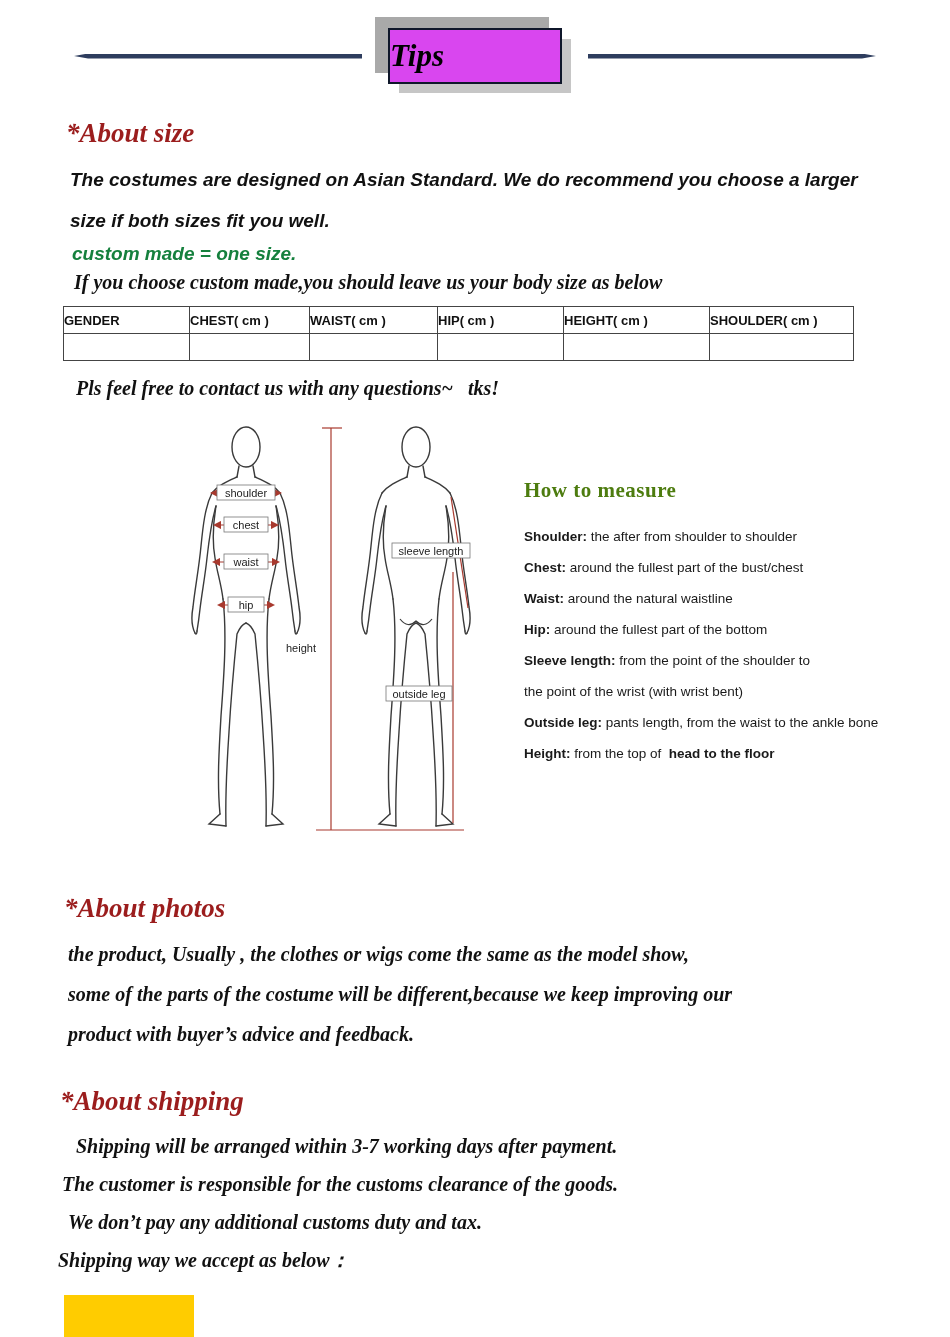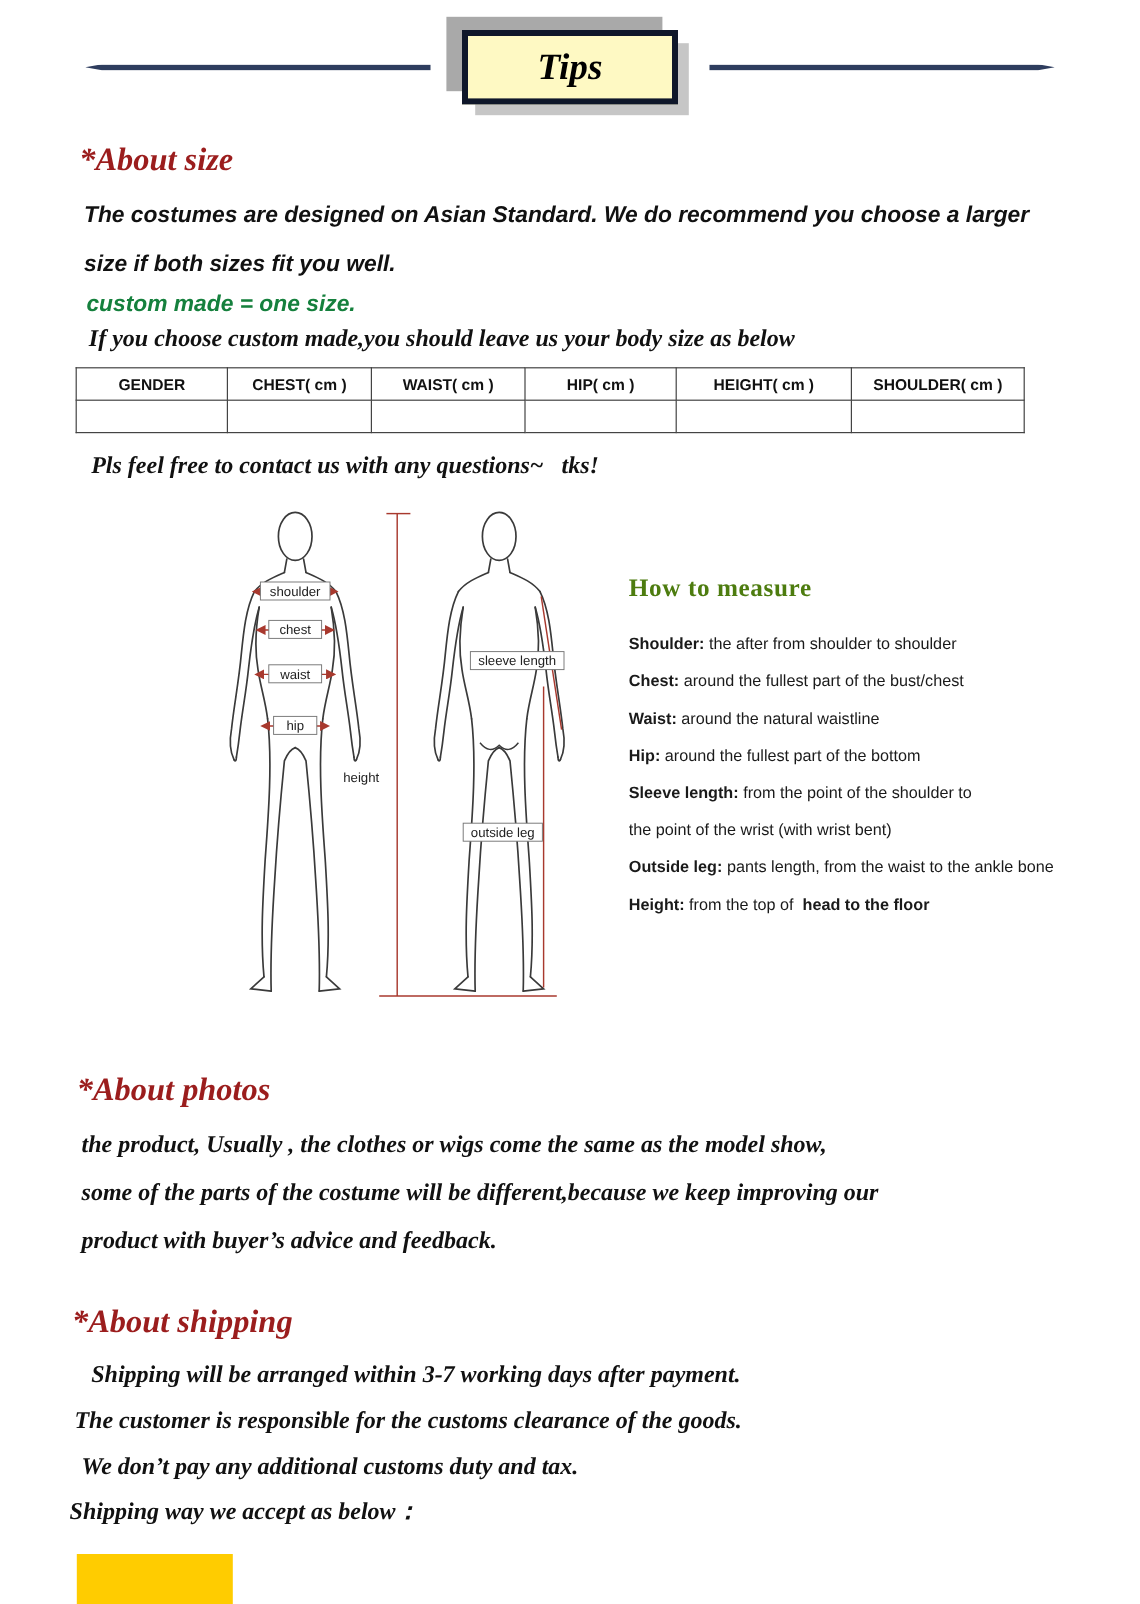--- a/index.html
+++ b/index.html
@@ -6,32 +6,32 @@
   .page{position:relative;width:950px;height:1337px;overflow:hidden;background:transparent;
         font-family:"Liberation Sans",sans-serif;color:#111}
 
   
   .header{display:flex;align-items:center;justify-content:center;gap:26px;margin-top:18px;height:76px}
   .hline{height:5px;background:#2e3d5e}
   .hline-left{width:288px;clip-path:polygon(0 50%,14px 0,100% 0,100% 100%,14px 100%)}
   .hline-right{width:288px;clip-path:polygon(0 0,calc(100% - 14px) 0,100% 50%,calc(100% - 14px) 100%,0 100%)}
   .tips-wrap{position:relative}
   .tips-shadow{position:absolute;top:-11px;left:-13px;width:100%;height:100%;background:#a9a9a9}
-  .tips-box{position:relative;width:170px;height:52px;border:5px solid #0f172a;background:#fef9c3;
-            display:flex;align-items:center;justify-content:center;box-shadow:10px 10px 0 -1px #c6c6c6}
+  .tips-box{position:relative;width:170px;height:52px;border:2px solid #0f172a;background:#d946ef;
+            display:flex;align-items:center;box-shadow:10px 10px 0 -1px #c6c6c6}
   .tips-title{font:italic 700 31px "Liberation Serif",serif;color:#000}
 
   
   .h-red{font:italic 700 27px "Liberation Serif",serif;color:#9b1d1d;margin:24px 0 10px 66px}
   .size-para div{font:italic 700 19px "Liberation Sans",sans-serif;margin-left:70px;line-height:41px}
   .custom-note{font:italic 700 19px "Liberation Sans",sans-serif;color:#15803d;margin:2px 0 4px 72px}
   .custom-line{font:italic 700 20px "Liberation Serif",serif;margin:6px 0 12px 74px}
 
   .size-table{border-collapse:collapse;table-layout:fixed;margin-left:63px}
-  .size-table td{border:1px solid #444;text-align:center;font:700 13px "Liberation Sans",sans-serif;height:26px;padding:0}
+  .size-table td{border:1px solid #444;text-align:left;font:700 13px "Liberation Sans",sans-serif;height:26px;padding:0}
   .size-table .empty td{height:26px}
 
   .contact{font:italic 700 20px "Liberation Serif",serif;margin:16px 0 0 76px;white-space:pre-wrap}
 
   
   .diagram{position:relative;height:445px;margin-top:18px}
   .diagram svg{position:absolute;left:146px;top:2px}
   .measure-text{position:absolute;left:524px;top:60px;width:380px}
   .mt-heading{font:600 21px "Liberation Serif",serif;color:#4d7c0f;letter-spacing:.5px;margin:0 0 26px 0}
   .m-row{font:13.5px "Liberation Sans",sans-serif;color:#1a1a1a;margin-bottom:16px;white-space:pre-wrap}

